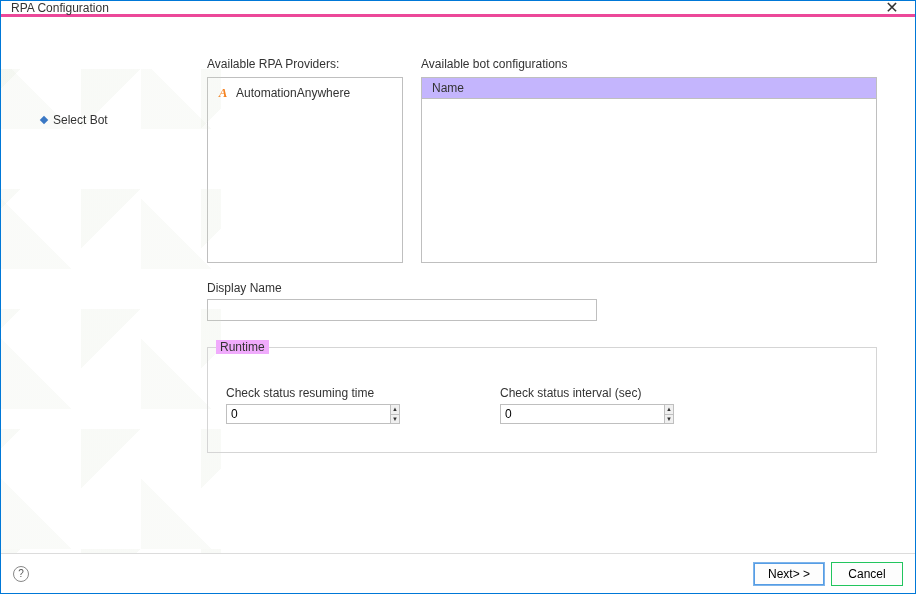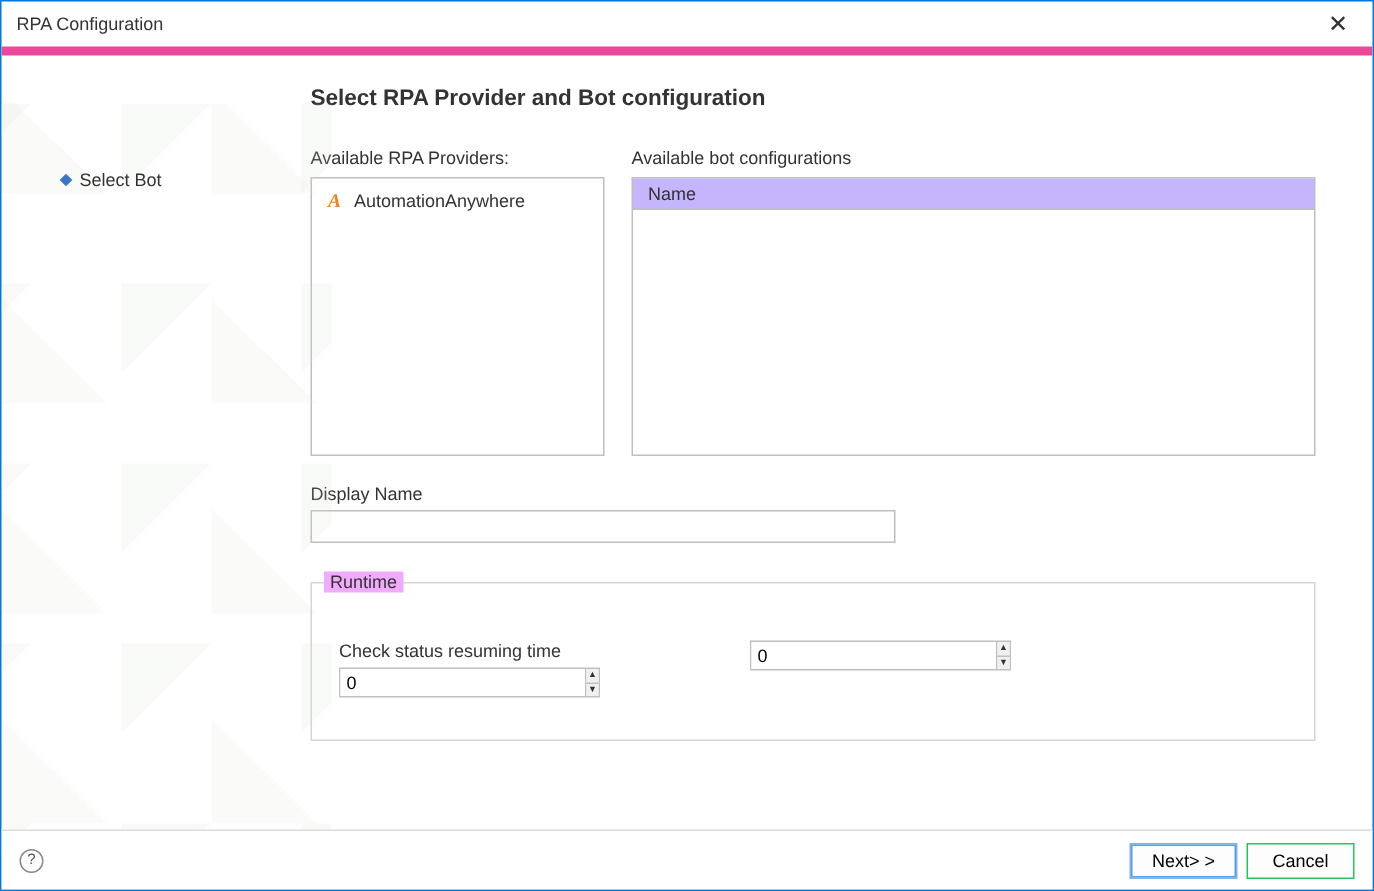--- a/index.html
+++ b/index.html
@@ -8,26 +8,26 @@
       font-size: 12px;
       color: #333;
       background: #fff;
       width: 916px;
       height: 594px;
       overflow: hidden;
       border: 1px solid #0078d7;
       position: relative;
     }
     .titlebar {
-      height: 36px;
+      height: 16px;
       display: flex;
       align-items: center;
       justify-content: space-between;
       padding: 0 8px 0 10px;
-      border-bottom: 6px solid #ec4899;
+      border-bottom: 3px solid #ec4899;
     }
     .close-x {
       font-size: 16px;
       width: 30px;
       text-align: center;
       cursor: pointer;
       font-family: Arial, sans-serif;
     }
     .content-wrap {
       position: absolute;
@@ -135,21 +135,21 @@
       display: flex;
       gap: 100px;
     }
     .runtime-legend {
       position: absolute;
       top: -8px; left: 8px;
       background: #f0abfc;
       padding: 0 4px;
       font-size: 12px;
     }
-    .spinner-col { display: flex; flex-direction: column; }
+    .spinner-col { display: flex; flex-direction: column; justify-content: center; }
     .spinner-label { font-size: 12px; margin-bottom: 4px; }
     .spinner {
       display: flex;
       width: 174px;
       height: 20px;
       border: 1px solid #bfbfbf;
     }
     .spinner-input {
       flex: 1;
       border: none;
@@ -223,21 +223,20 @@
 
 <div class="content-wrap">
   <div class="sidebar">
     <div class="step-item">
       <span class="step-bullet"></span>
       <span>Select Bot</span>
     </div>
   </div>
 
   <div class="main">
-    <div class="page-heading">Select RPA Provider and Bot configuration</div>
 
     <div class="top-row">
       <div class="col">
         <div class="col-label">Available RPA Providers:</div>
         <div class="providers-box">
           <div class="provider-item">
             <span class="provider-icon">A</span>
             <span>AutomationAnywhere</span>
           </div>
         </div>
@@ -264,20 +263,21 @@
         <div class="spinner">
           <input class="spinner-input" type="text" value="0" style="">
           <div class="spinner-buttons">
             <div class="spinner-btn">▲</div>
             <div class="spinner-btn">▼</div>
           </div>
         </div>
       </div>
 
       <div class="spinner-col">
+        <div class="spinner-label">Check status interval (sec)</div>
         <div class="spinner">
           <input class="spinner-input" type="text" value="0" style="">
           <div class="spinner-buttons">
             <div class="spinner-btn">▲</div>
             <div class="spinner-btn">▼</div>
           </div>
         </div>
       </div>
     </div>
   </div>

